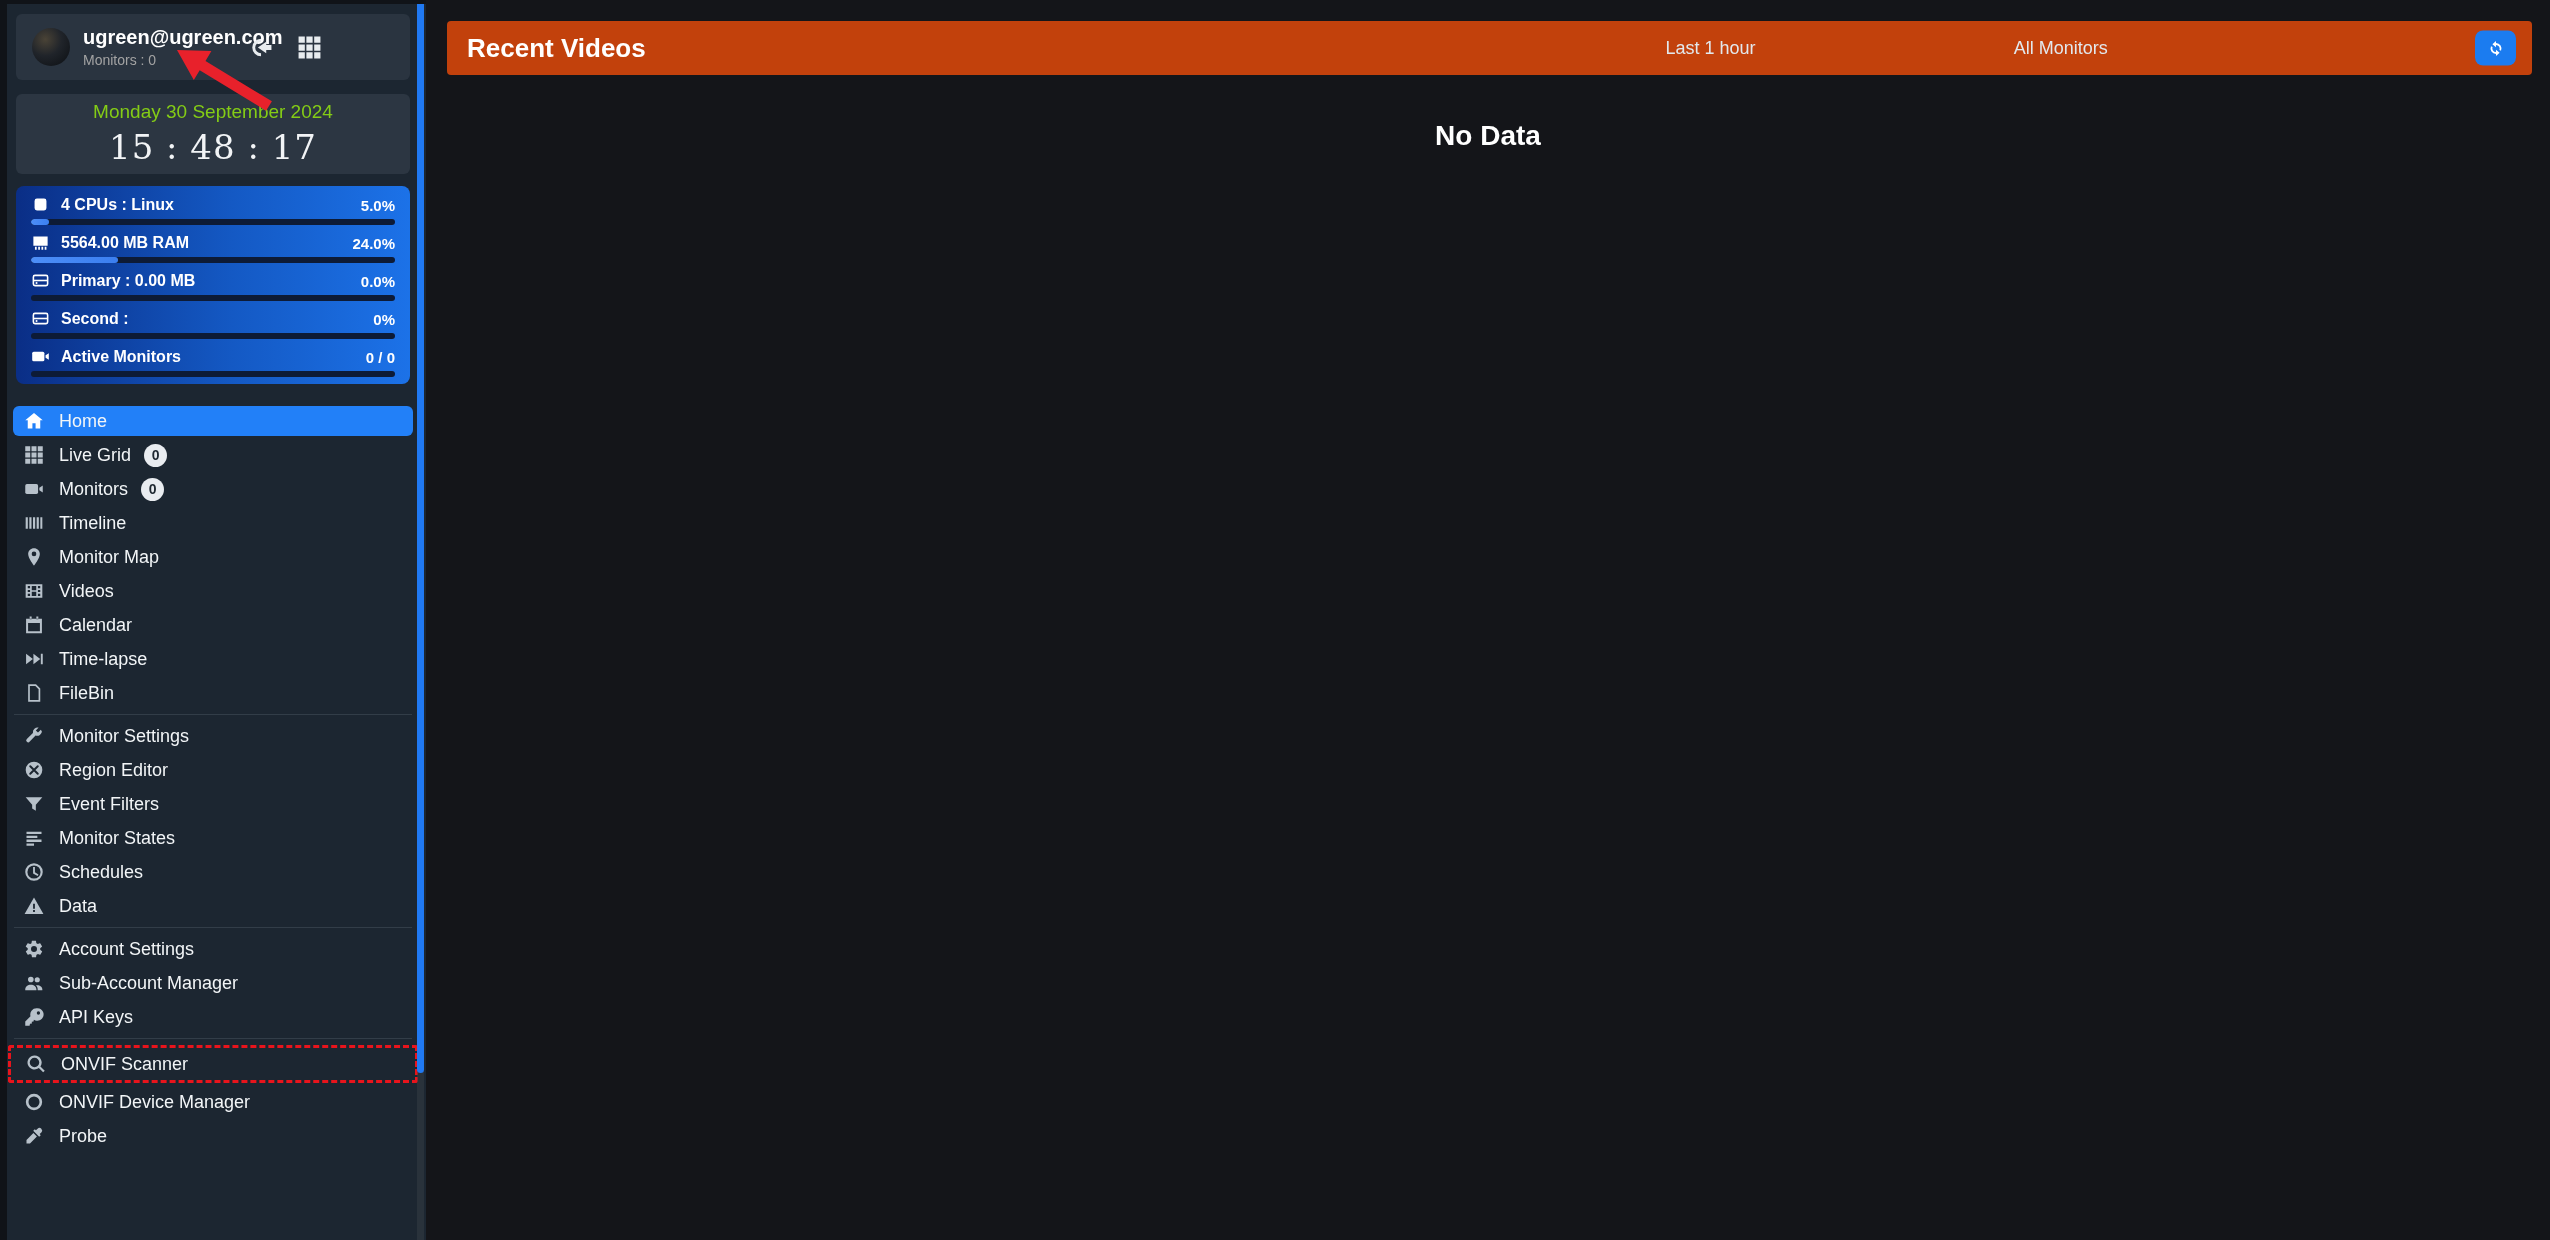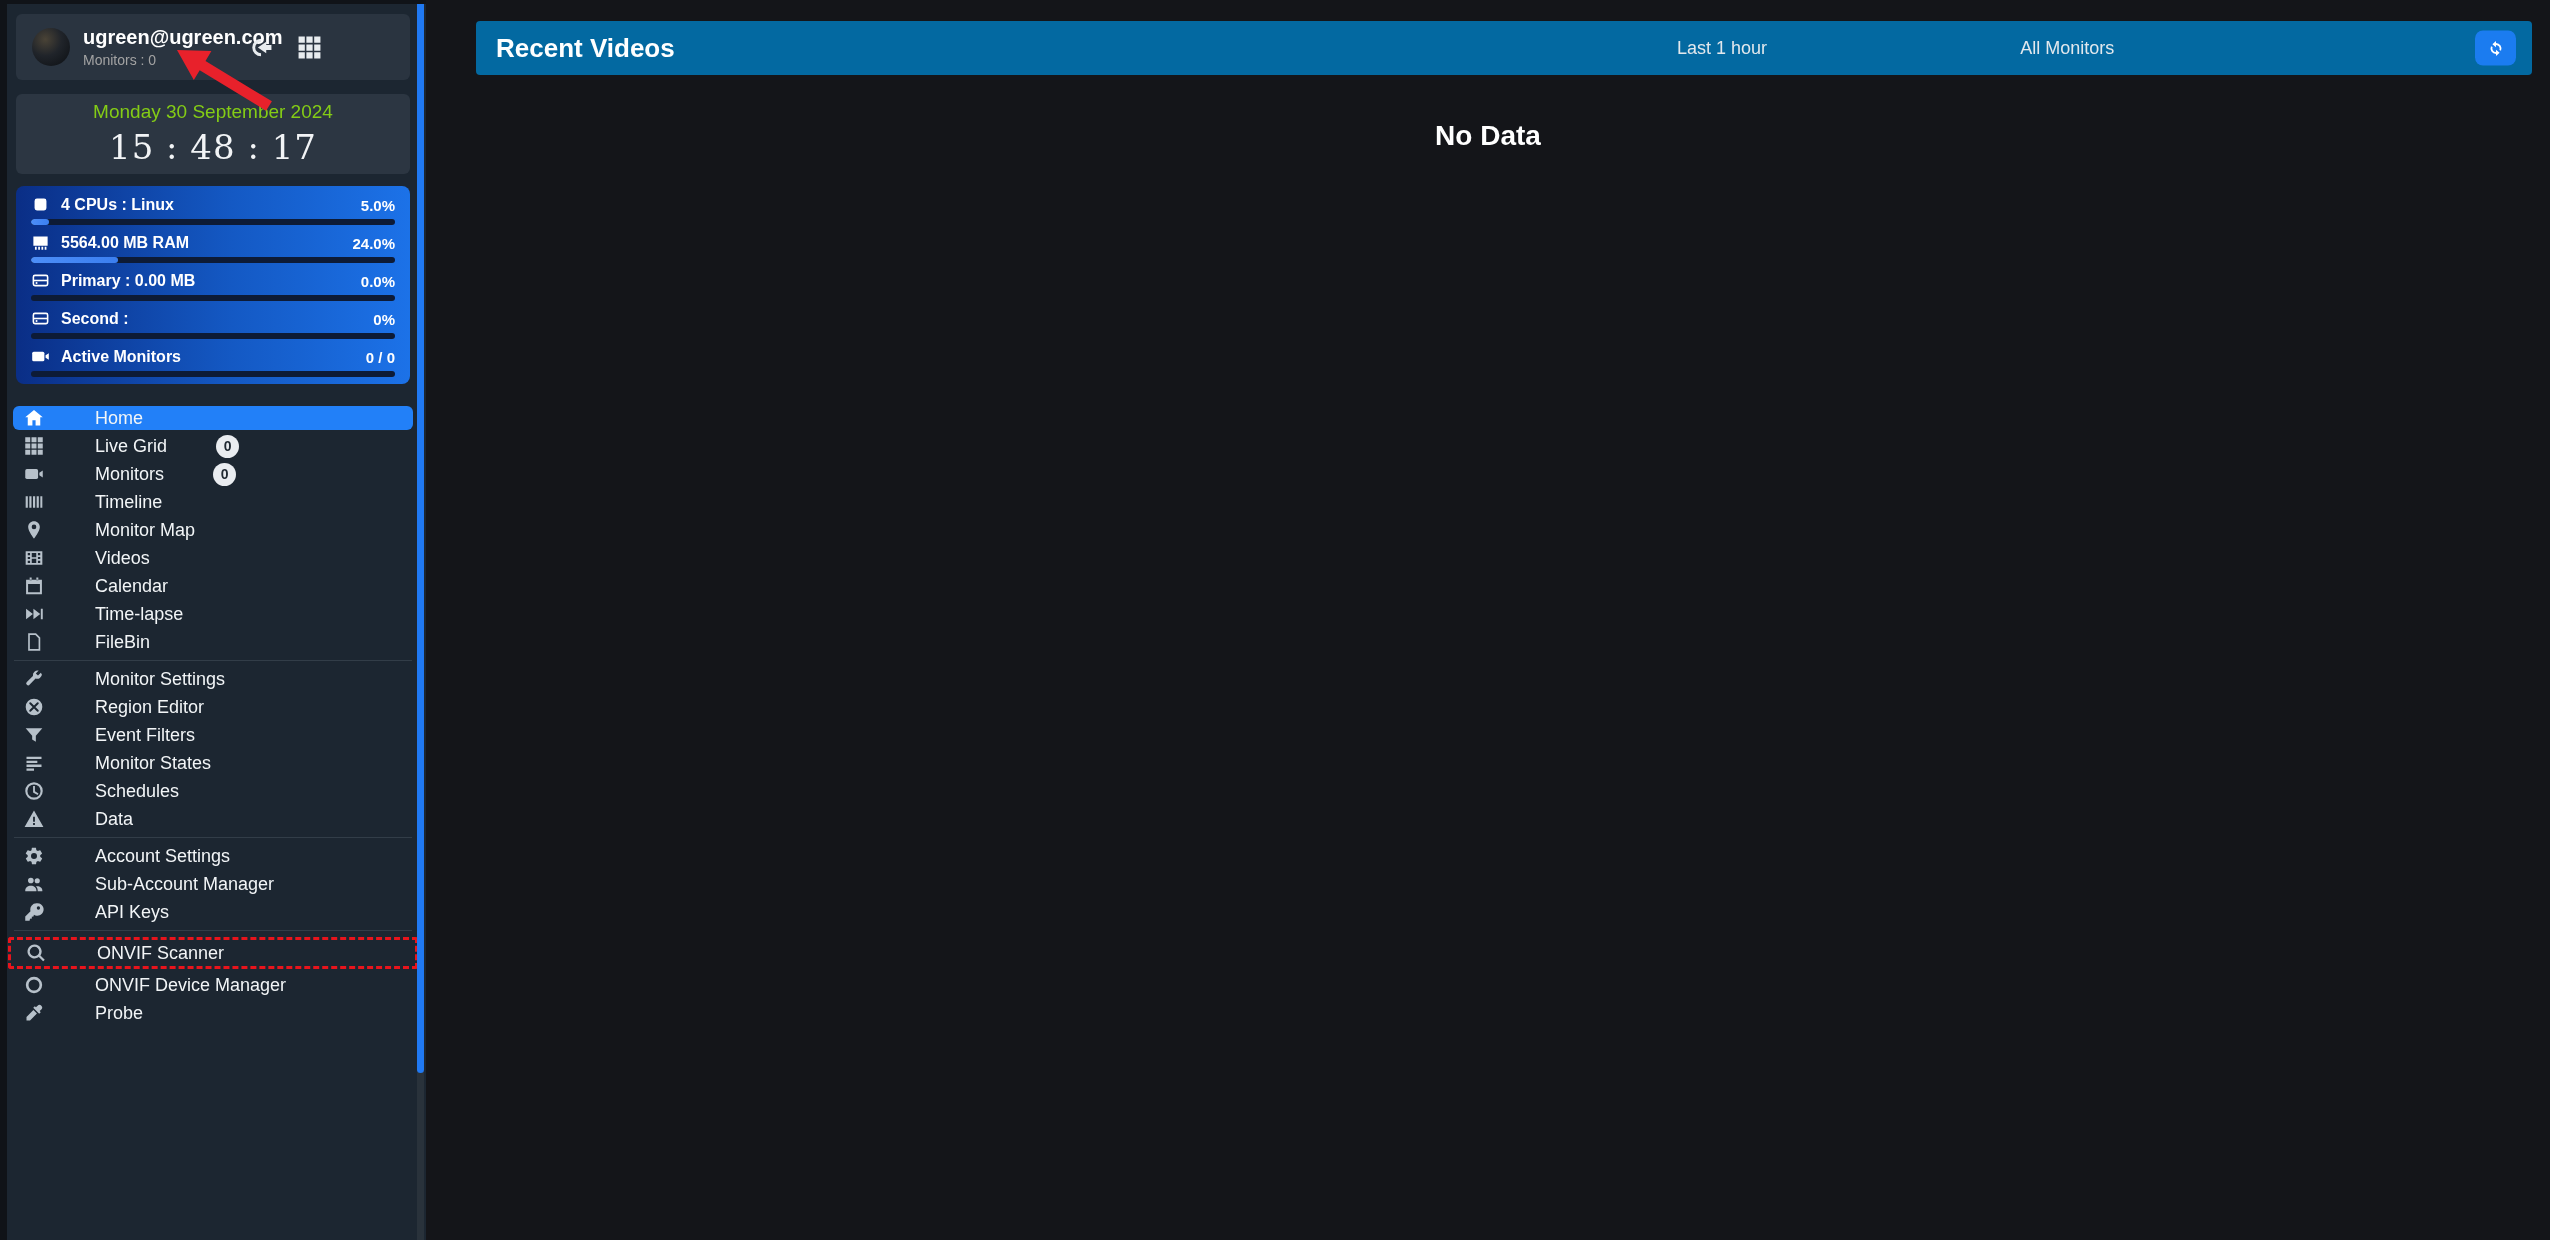--- a/index.html
+++ b/index.html
@@ -37,34 +37,34 @@
                 display:flex; flex-direction:column; justify-content:space-between; }
   .stat-row { }
   .stat-head { display:flex; align-items:flex-end; }
   .stat-ic { width:19px; height:19px; color:#ffffff; flex:none; }
   .stat-lbl { margin-left:11px; font-size:16px; font-weight:600; color:#ffffff; }
   .stat-val { margin-left:auto; font-size:15px; font-weight:600; color:#ffffff; }
   .bar { margin-top:5px; height:6px; border-radius:3px; background:#0d1b36; overflow:hidden; }
   .fill { height:100%; border-radius:3px; background:linear-gradient(90deg,#4d8ef7,#3b7ff0); }
 
   .menu { margin-top:22px; }
-  .item { height:24px; margin:0 13px 4px; border-radius:6px; display:flex; align-items:center; padding-left:11px; cursor:pointer;gap:36px; }
+  .item { height:30px; margin:0 13px 4px; border-radius:6px; display:flex; align-items:center; padding-left:11px; cursor:pointer; }
   .item.active { background:#2280f8; }
   .mi { width:20px; height:20px; color:#b7c1ca; flex:none; }
   .item.active .mi { color:#ffffff; }
   .lbl { margin-left:15px; font-size:18px; color:#f2f5f7; }
   .badge { margin-left:13px; width:23px; height:23px; border-radius:50%; background:#e9ecf0; color:#1f2831;
            font-size:14px; font-weight:700; display:inline-flex; align-items:center; justify-content:center; }
   .divider { height:1px; background:#323d48; margin:6px 14px; }
   .hl-box { margin:0 8px 4px; border:3px dashed #e8141c; border-radius:3px; padding:1px 0; }
   .hl-box .item { margin:0 4px; }
 
   
   .main { position:absolute; left:426px; top:0; right:0; height:100%; background:#141519; }
-  .topbar { position:absolute; left:21px; right:18px; top:21px; height:54px; background:#0369a1; border-radius:4px;margin-left:29px; }
+  .topbar { position:absolute; left:21px; right:18px; top:21px; height:54px; background:#c2410c; border-radius:4px; }
   .tb-title { position:absolute; left:20px; top:50%; transform:translateY(-50%); font-size:26px; font-weight:700; color:#ffffff; }
   .tb-select { position:absolute; top:50%; transform:translate(-50%,-50%); font-size:18px; color:#e2e8ed; cursor:pointer; }
   .tb-time { left:60.6%; }
   .tb-mon { left:77.4%; }
   .refresh { position:absolute; right:16px; top:50%; transform:translateY(-50%); width:41px; height:35px;
              background:#1b7cf0; border:none; border-radius:8px; cursor:pointer;
              display:flex; align-items:center; justify-content:center; }
   .refresh svg { width:18px; height:18px; color:#ffffff; }
   .nodata { position:absolute; left:0; right:0; top:120px; text-align:center; font-size:28px; font-weight:700; color:#ffffff; }
 </style>

